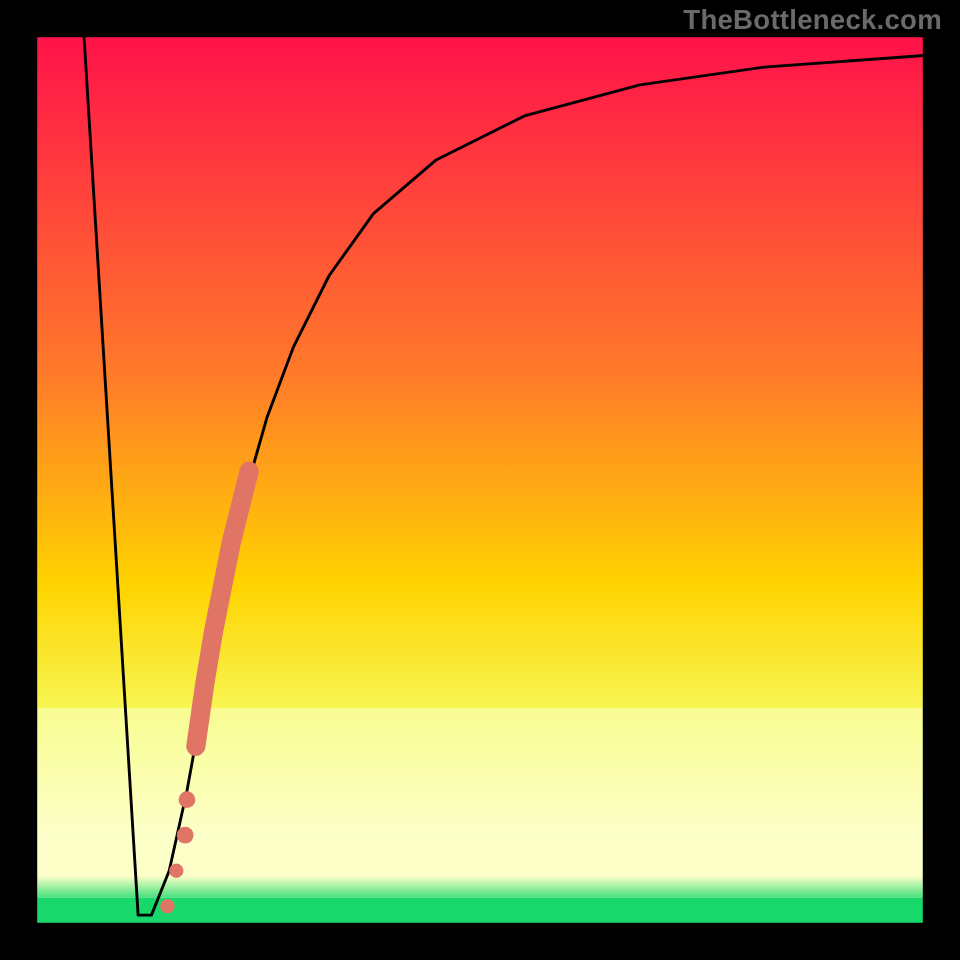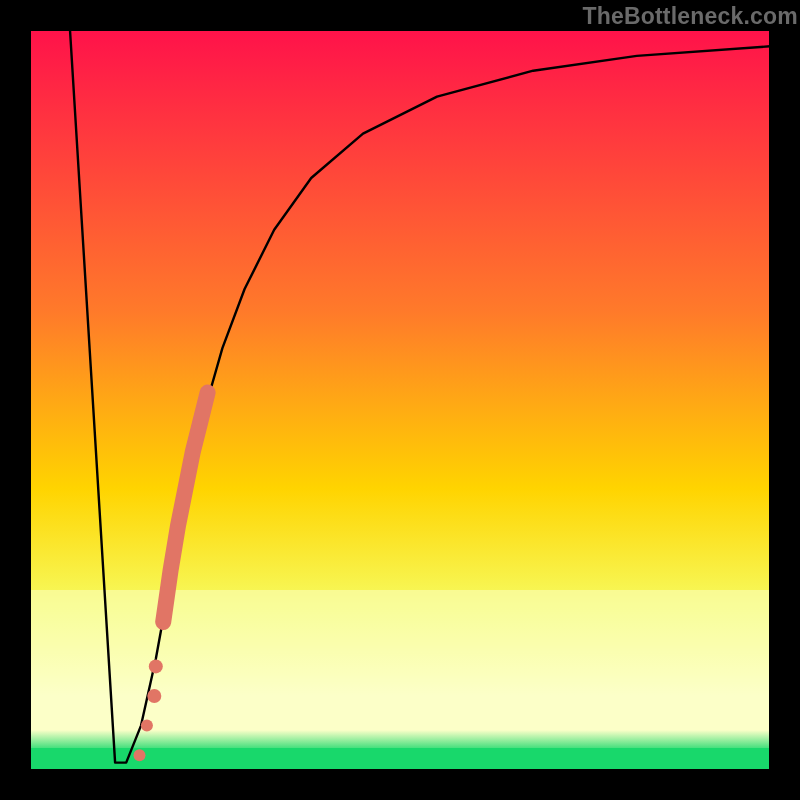--- a/index.html
+++ b/index.html
@@ -13,21 +13,21 @@
   .stage {
     position: relative;
     width: 800px;
     height: 800px;
     background: #000;
   }
   svg { display: block; }
   .watermark {
     position: absolute;
     top: 3px;
-    right: 2px;
+    right: 15px;
     font-family: Arial, Helvetica, sans-serif;
     font-size: 23px;
     font-weight: 600;
     color: #6a6a6a;
     letter-spacing: 0.2px;
     user-select: none;
   }
 </style>
 </head>
 <body>

